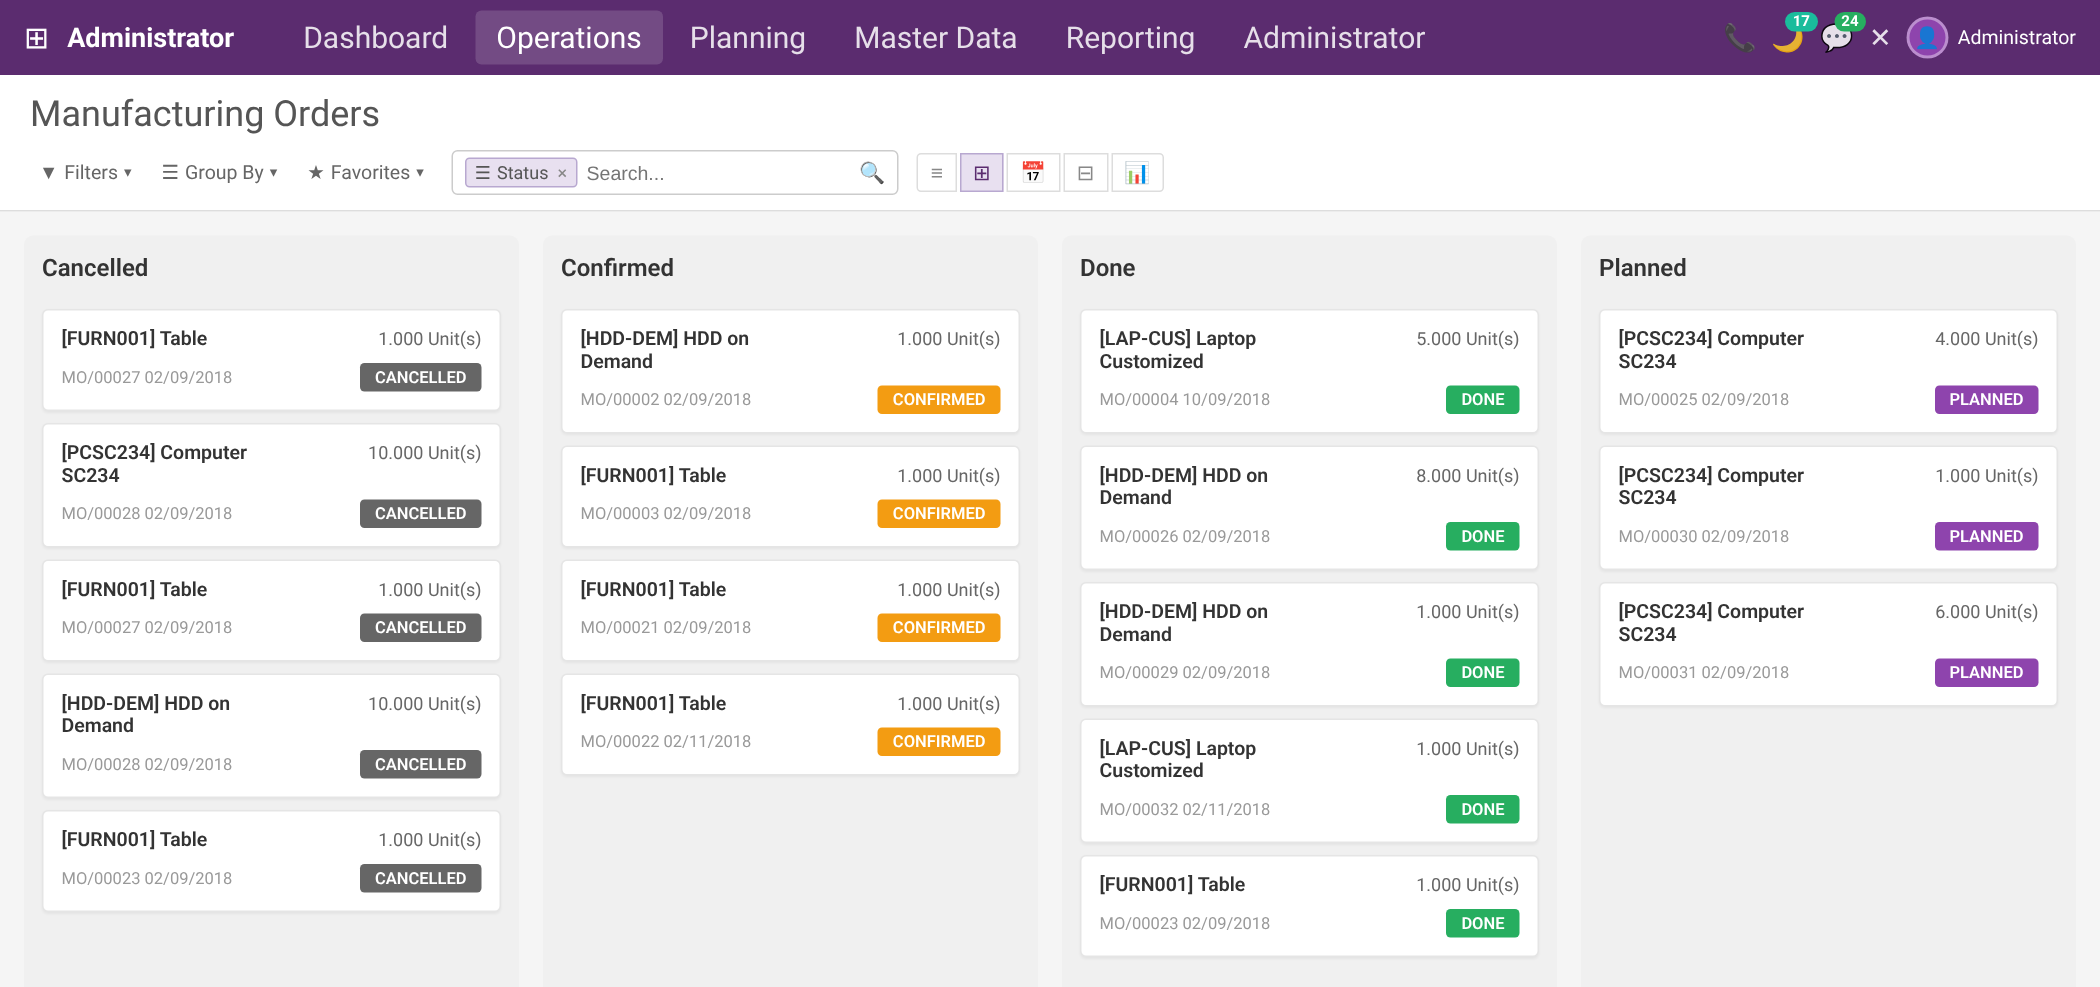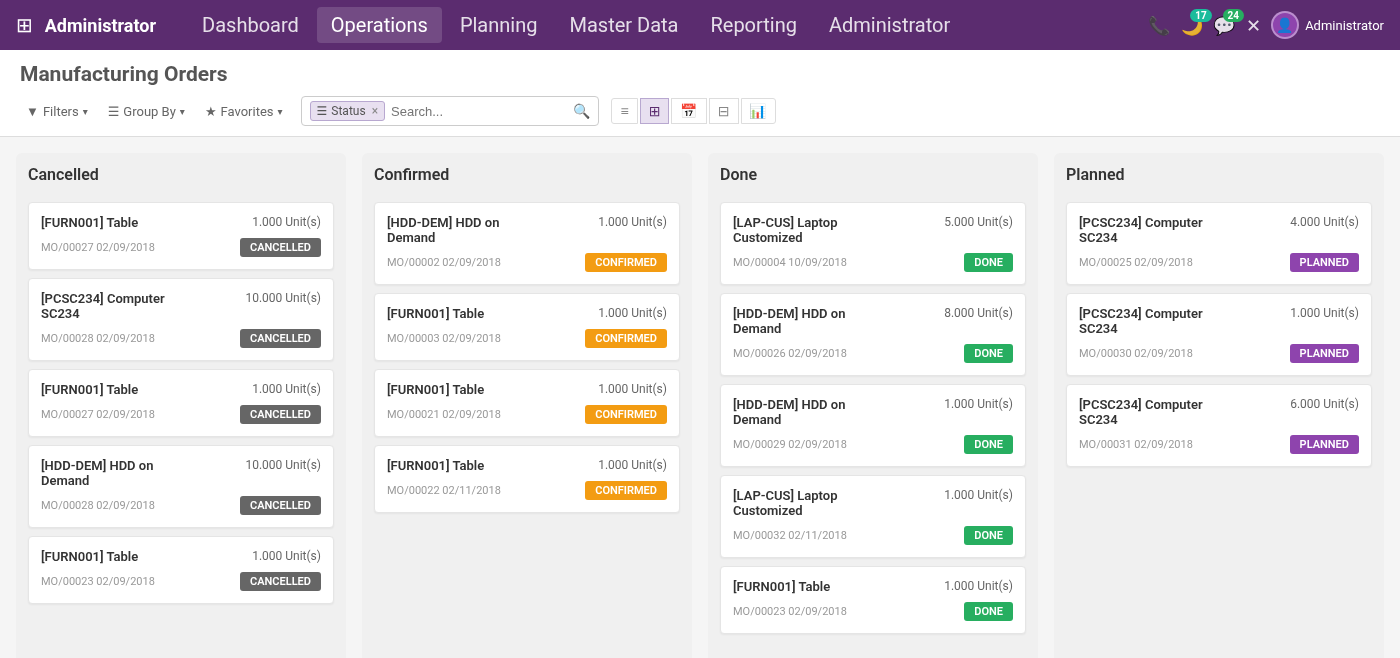--- a/index.html
+++ b/index.html
@@ -86,22 +86,22 @@
       border: 2px solid rgba(255,255,255,0.4);
     }
 
     
     .page-header {
       background: white;
       padding: 12px 20px 0;
       border-bottom: 1px solid #ddd;
     }
     .page-title {
-      font-size: 21px;
-      font-weight: 700;
+      font-size: 24px;
+      font-weight: 400;
       color: #555;
       margin-bottom: 10px;
     }
     .page-header-row {
       display: flex;
       align-items: center;
       justify-content: space-between;
       padding-bottom: 10px;
     }
     .btn-create {

